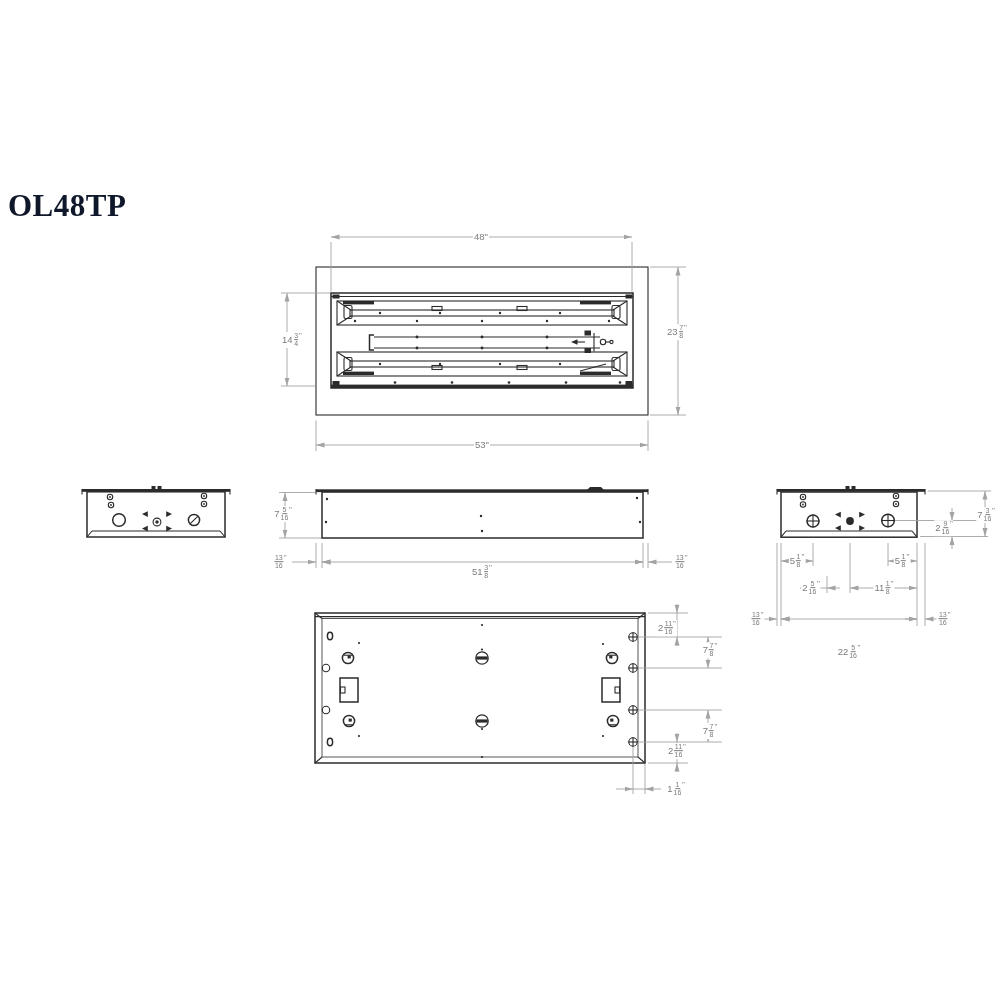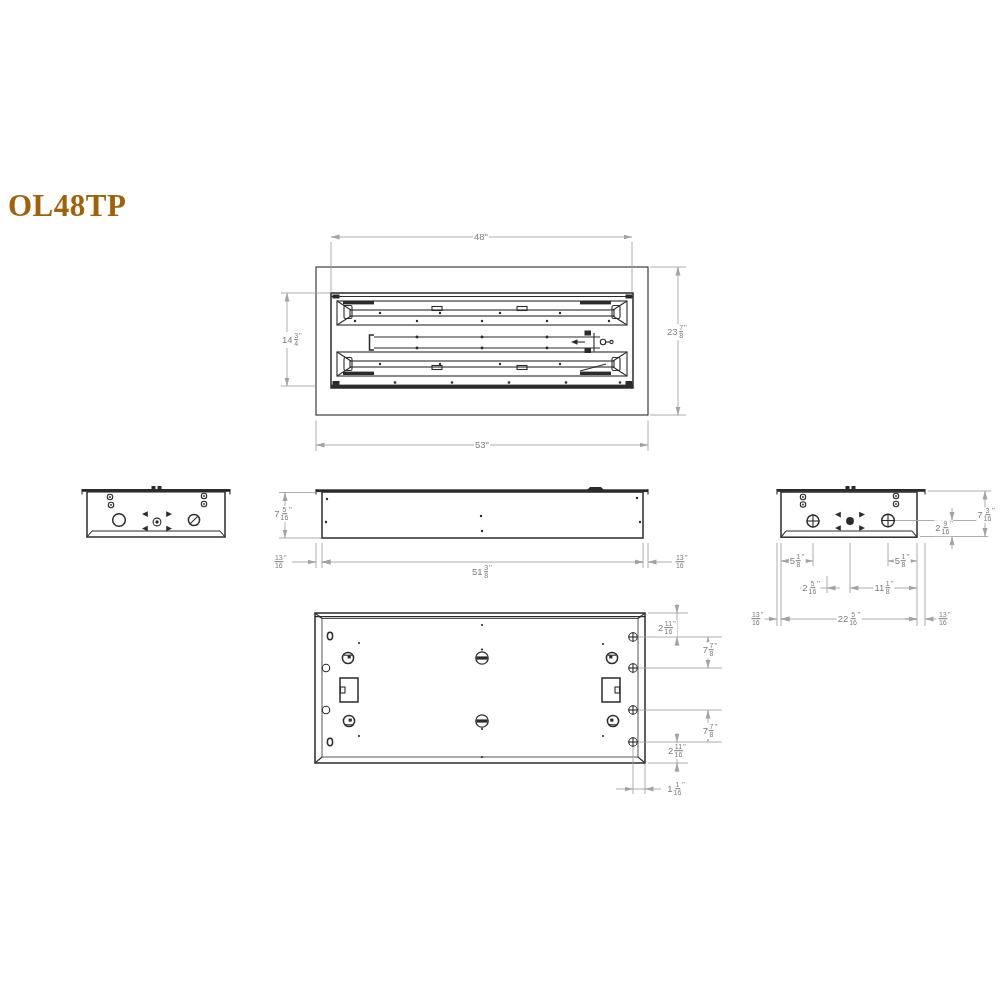--- a/index.html
+++ b/index.html
@@ -1,20 +1,20 @@
 <!DOCTYPE html>
 <html><head>
 <meta charset="utf-8">
 <style>
   html,body{margin:0;padding:0;background:#fff}
   body{width:1000px;height:1000px;position:relative;font-family:"Liberation Sans",sans-serif}
   .stage{position:absolute;left:0;top:0;width:1000px;height:1000px}
   svg{position:absolute;left:0;top:0}
   .title{position:absolute;left:8px;top:188px;font-family:"Liberation Serif",serif;
-         font-weight:bold;font-size:31px;color:#a16207;letter-spacing:.5px}
+         font-weight:bold;font-size:31px;color:#0f172a;letter-spacing:.5px}
   .dim{position:absolute;transform:translate(-50%,-50%);background:#fff;color:#7c7c7c;
        font-size:9.5px;line-height:1;white-space:nowrap;padding:0 1px;
        display:inline-flex;align-items:center}
   .fr{display:inline-flex;flex-direction:column;align-items:center;font-size:7px;
       line-height:1.05;margin-left:1px}
   .fn{border-bottom:0.8px solid #7c7c7c;padding:0 .5px}
   .un{font-size:8px;align-self:flex-start;margin-left:.5px}
   
   .k{fill:none;stroke:#2b2b2b;stroke-width:1.1}
   .k2{fill:none;stroke:#2b2b2b;stroke-width:1.5}
@@ -409,21 +409,21 @@
         <span>8</span>
       </span><span class="un">"</span></span>
 <span class="dim" style="left:811px;top:588px">2<span class="fr">
         <span class="fn">5</span>
         <span>16</span>
       </span><span class="un">"</span></span>
 <span class="dim" style="left:884px;top:588px">11<span class="fr">
         <span class="fn">1</span>
         <span>8</span>
       </span><span class="un">"</span></span>
-<span class="dim" style="left:849px;top:619px">22<span class="fr">
+<span class="dim" style="left:849px;top:652px">22<span class="fr">
         <span class="fn">5</span>
         <span>16</span>
       </span><span class="un">"</span></span>
 <span class="dim" style="left:757px;top:619px">
       <span class="fr">
         <span class="fn">13</span>
         <span>16</span>
       </span>
       <span class="un">"</span>
     </span>

